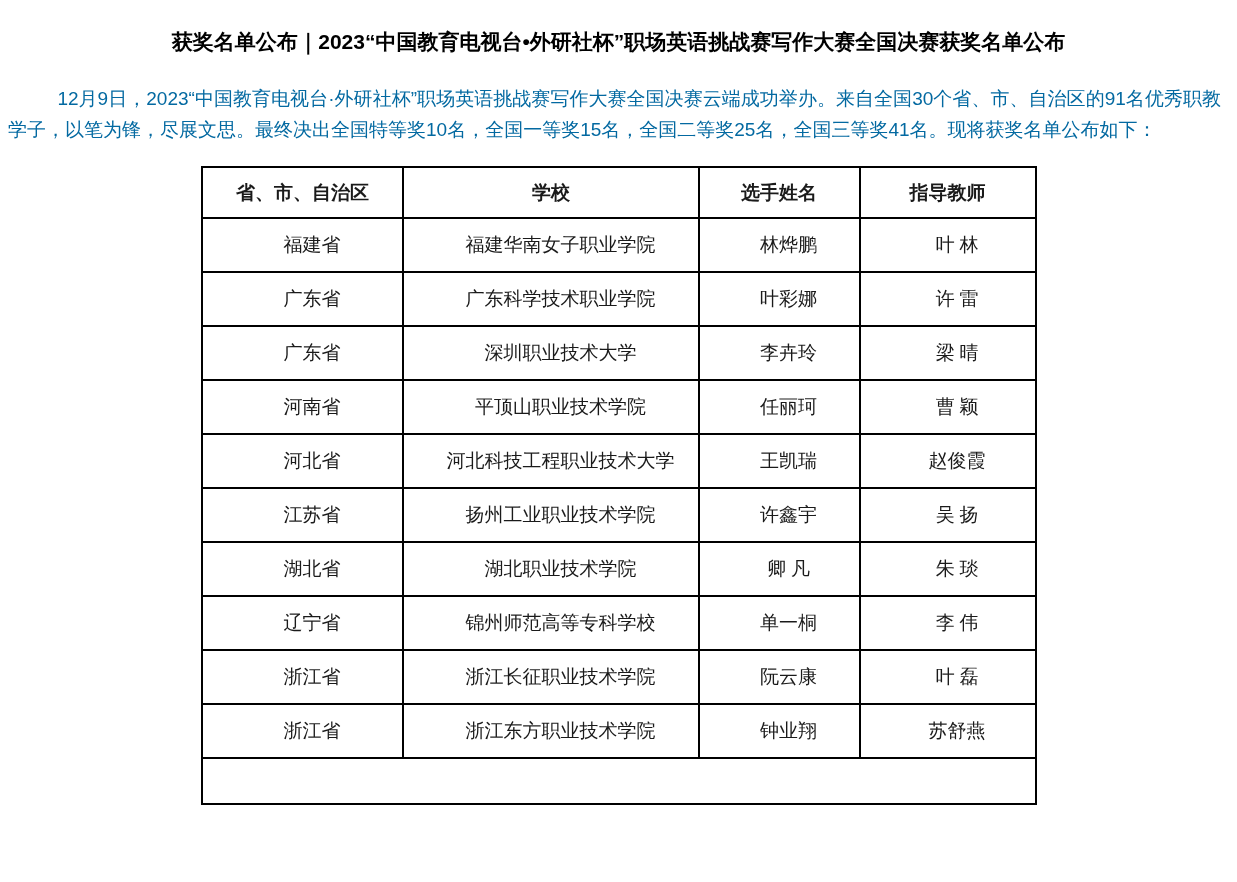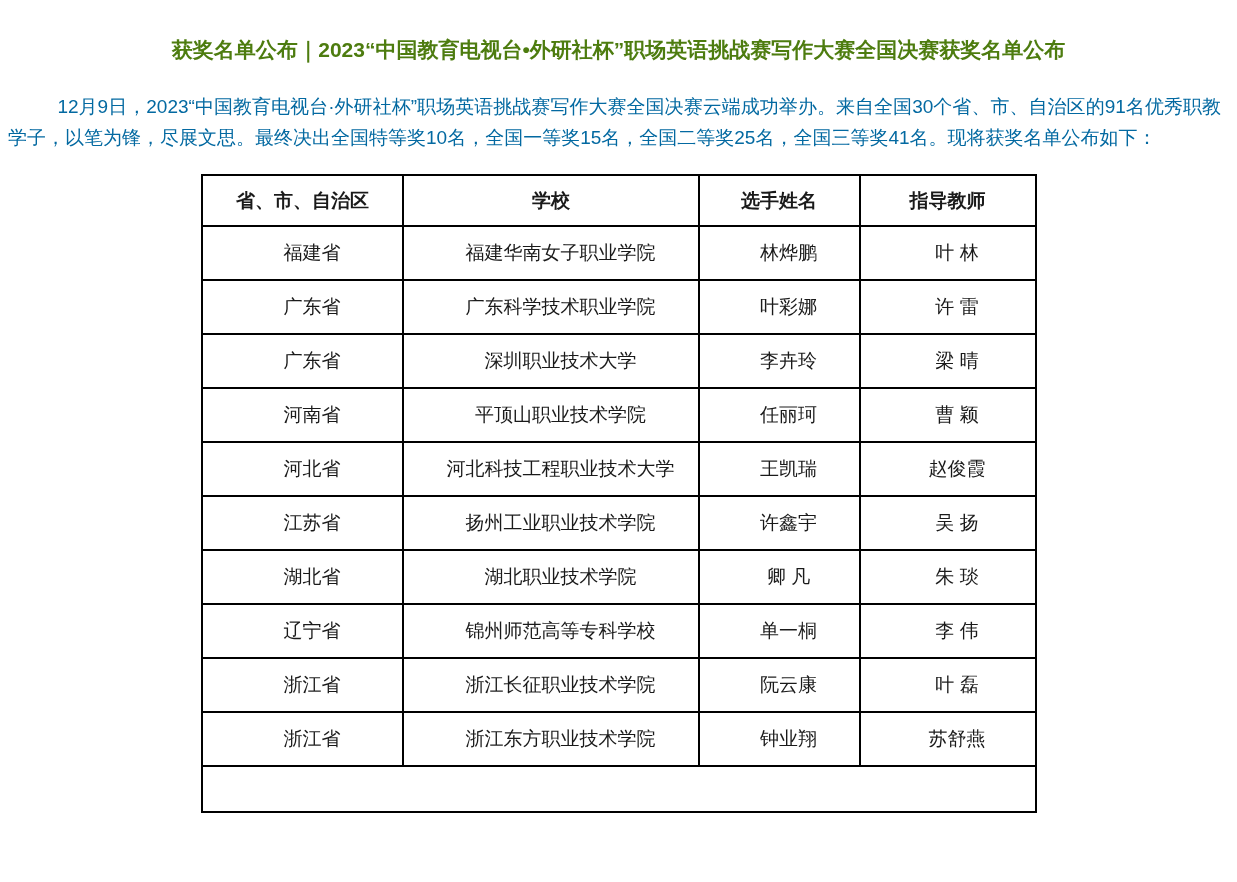--- a/index.html
+++ b/index.html
@@ -7,40 +7,41 @@
     padding: 0;
     background: #ffffff;
   }
   body {
     width: 1237px;
     height: 882px;
     overflow: hidden;
     font-family: "Liberation Sans", "DejaVu Sans", sans-serif;
   }
   .article-title {
-    margin: 36px 20px 0 20px;
+    margin: 28px 20px 0 20px;
     font-size: 21px;
     line-height: 28px;
     font-weight: bold;
     text-align: center;
-    color: #4d7c0f;
+    color: #000000;
   }
   .article-paragraph {
     margin: 27px 16px 0 8px;
     font-size: 19px;
     line-height: 31px;
     color: #0369a1;
     text-align: justify;
     text-indent: 2.6em;
   }
   table.awards-table {
     margin: 21px auto 17px auto;
     width: 836px;
     border-collapse: collapse;
     table-layout: fixed;
+    font-family: Liberation Serif, serif;
   }
   table.awards-table col.c1 { width: 24.2%; }
   table.awards-table col.c2 { width: 35.4%; }
   table.awards-table col.c3 { width: 19.3%; }
   table.awards-table col.c4 { width: 21.1%; }
   table.awards-table th,
   table.awards-table td {
     border: 2px solid #000000;
     text-align: center;
     vertical-align: middle;

